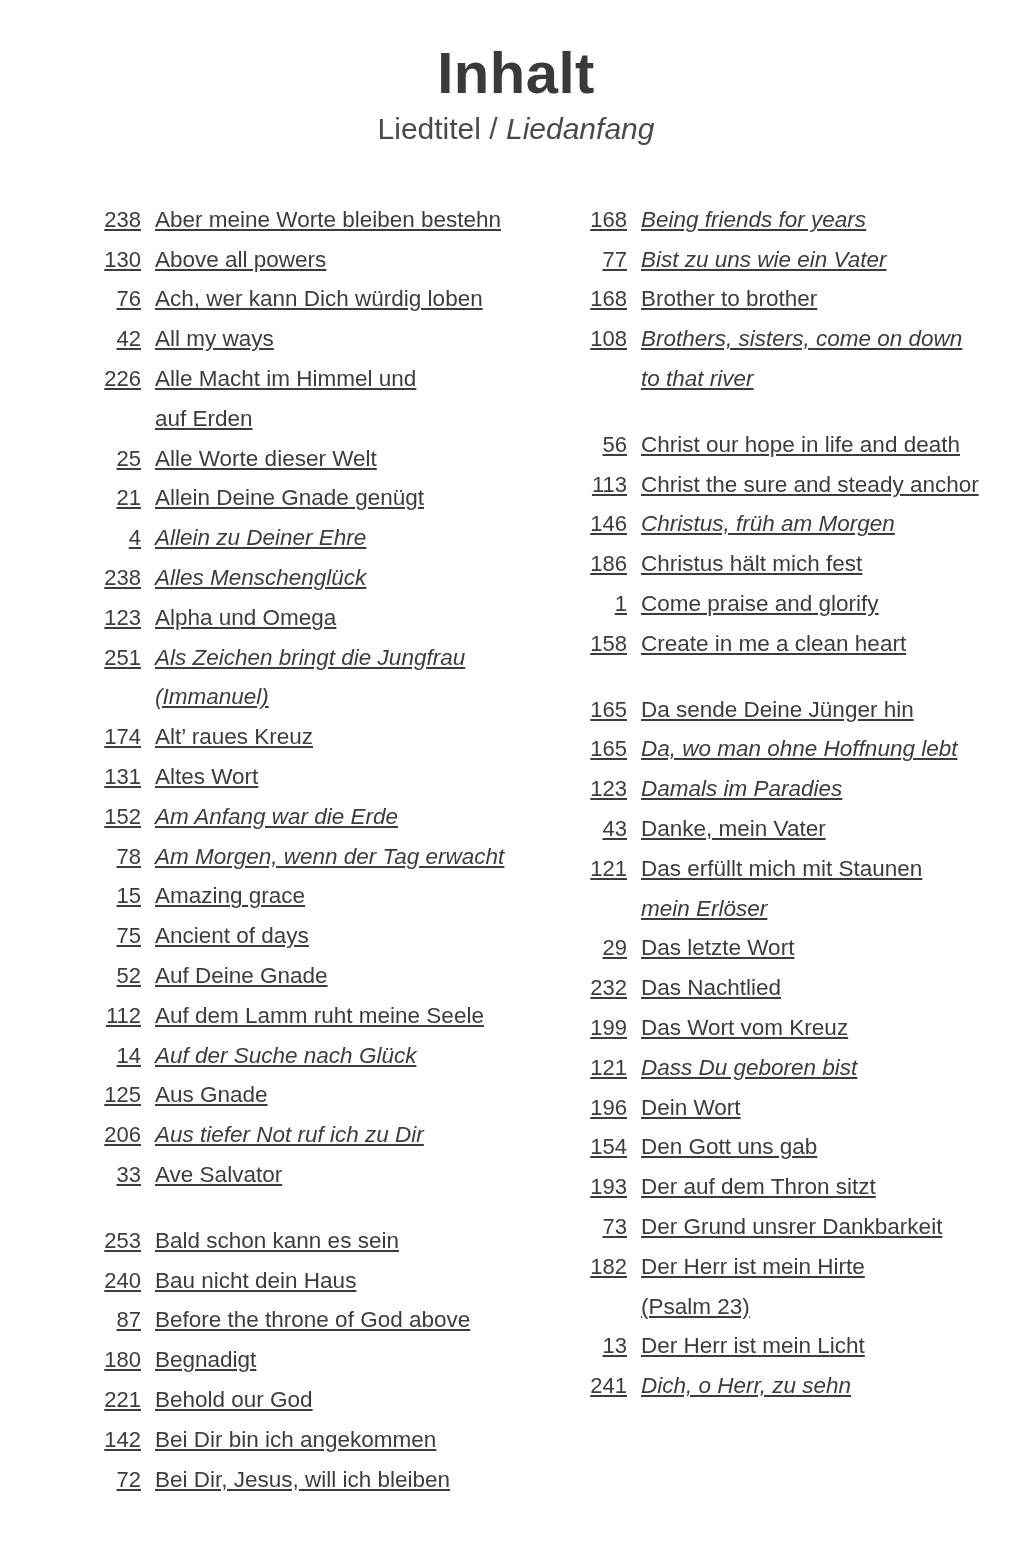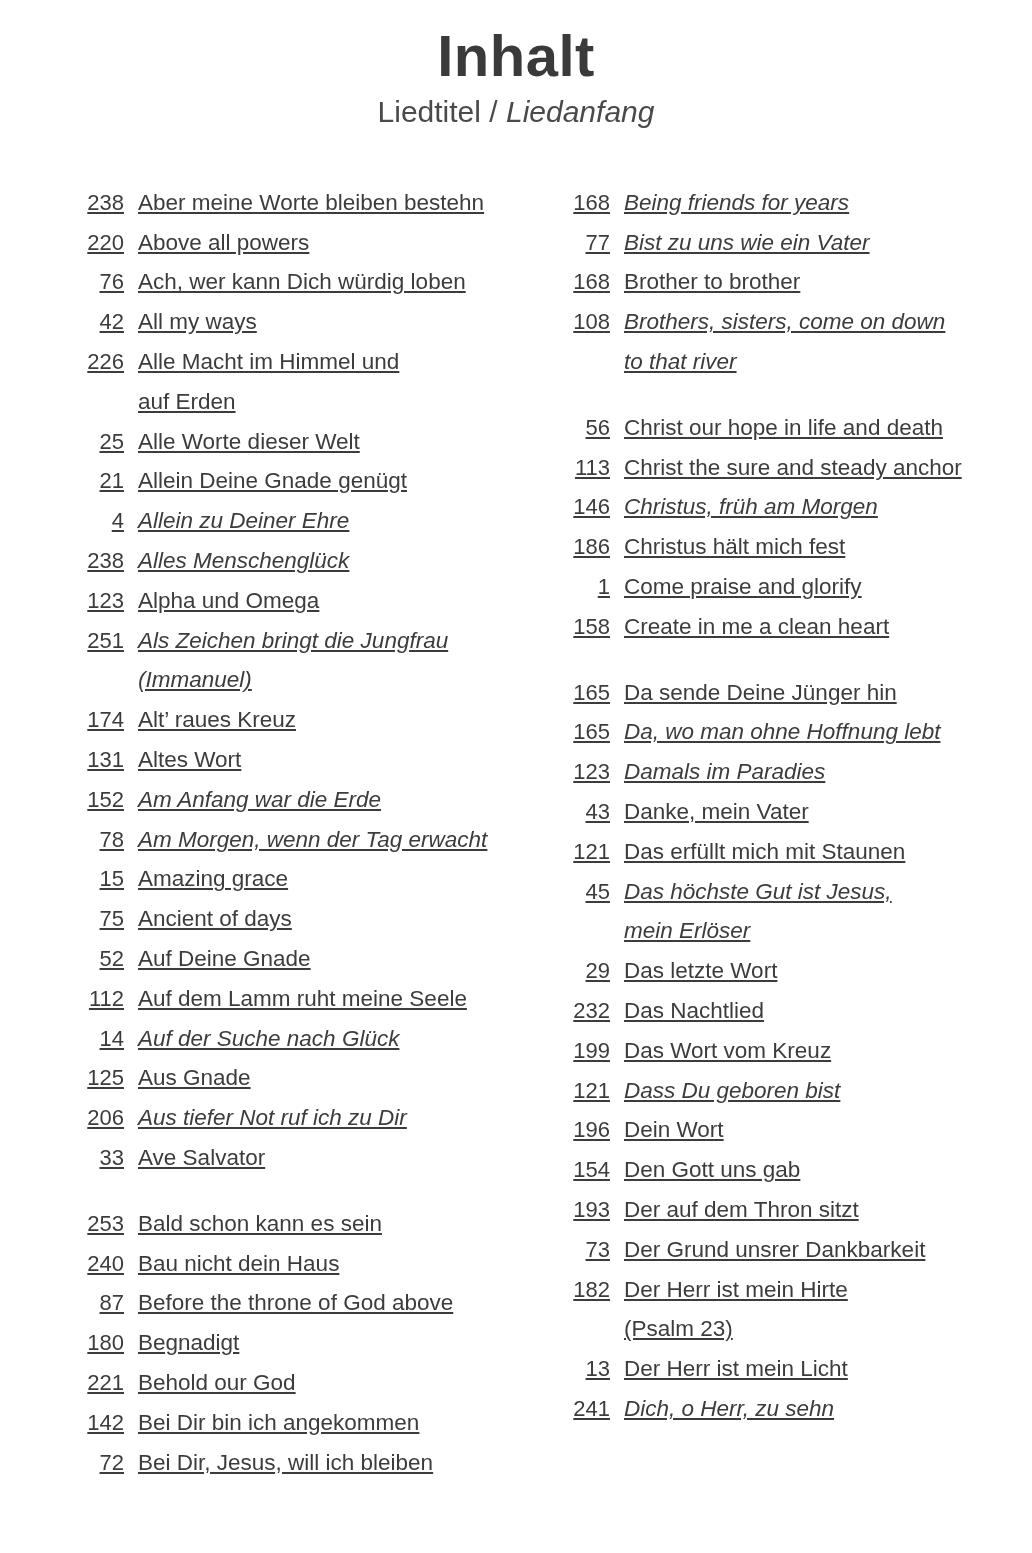--- a/index.html
+++ b/index.html
@@ -12,21 +12,21 @@
     background: #ffffff;
     font-family: "Liberation Sans", sans-serif;
     color: #3c3c3c;
     -webkit-font-smoothing: antialiased;
   }
   .page {
     position: relative;
     width: 1032px;
     height: 1553px;
     box-sizing: border-box;
-    padding: 0;
+    padding: 17px;
     overflow: hidden;
   }
   .title {
     text-align: center;
     font-size: 58px;
     font-weight: bold;
     color: #3a3a3a;
     letter-spacing: 0.5px;
     margin-top: 24px;
     line-height: 1.1;
@@ -97,21 +97,21 @@
     <span class="italic">Liedanfang</span>
   </div>
 
   <div class="columns">
     <div class="column" id="col-0">
         <div class="entry">
           <span class="num">238</span>
           <span class="label">Aber meine Worte bleiben bestehn</span>
         </div>
         <div class="entry">
-          <span class="num">220</span>
+          <span class="num">130</span>
           <span class="label">Above all powers</span>
         </div>
         <div class="entry">
           <span class="num">76</span>
           <span class="label">Ach, wer kann Dich würdig loben</span>
         </div>
         <div class="entry">
           <span class="num">42</span>
           <span class="label">All my ways</span>
         </div>
@@ -289,24 +289,20 @@
           <span class="label">Damals im Paradies</span>
         </div>
         <div class="entry">
           <span class="num">43</span>
           <span class="label">Danke, mein Vater</span>
         </div>
         <div class="entry">
           <span class="num">121</span>
           <span class="label">Das erfüllt mich mit Staunen</span>
         </div>
-        <div class="entry italic">
-          <span class="num">45</span>
-          <span class="label">Das höchste Gut ist Jesus,</span>
-        </div>
         <div class="entry italic cont">
           <span class="num"></span>
           <span class="label">mein Erlöser</span>
         </div>
         <div class="entry">
           <span class="num">29</span>
           <span class="label">Das letzte Wort</span>
         </div>
         <div class="entry">
           <span class="num">232</span>

